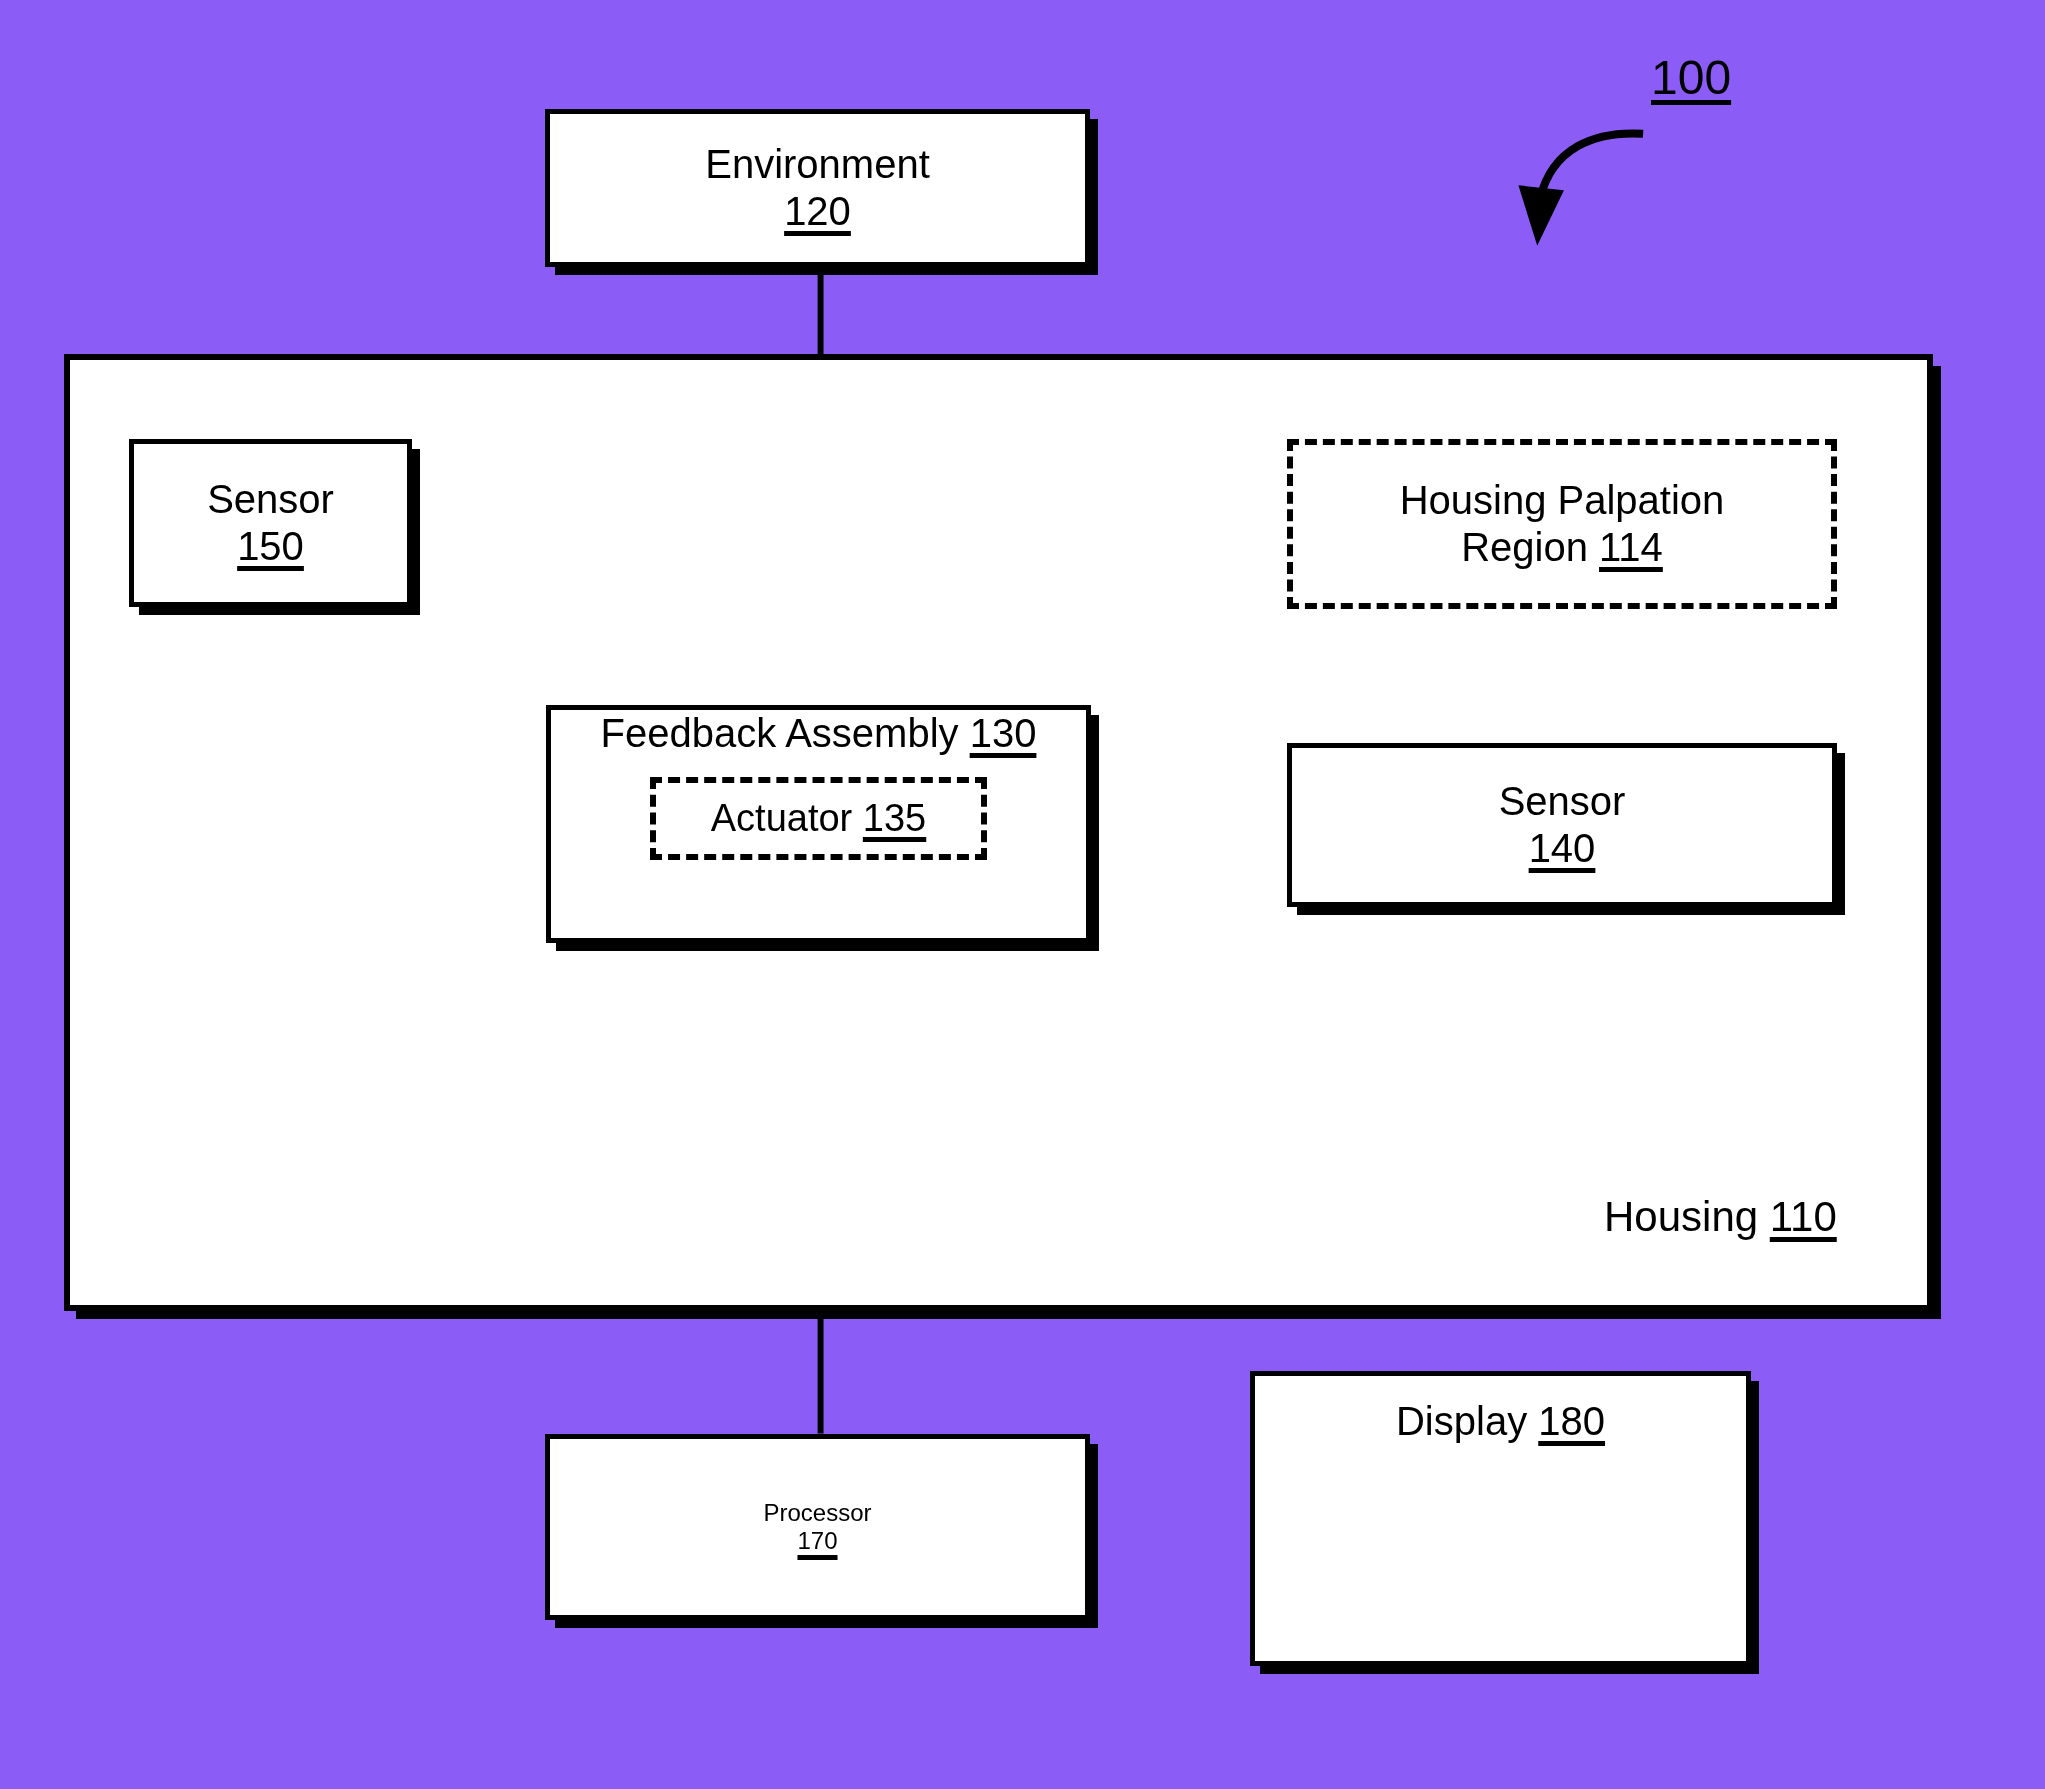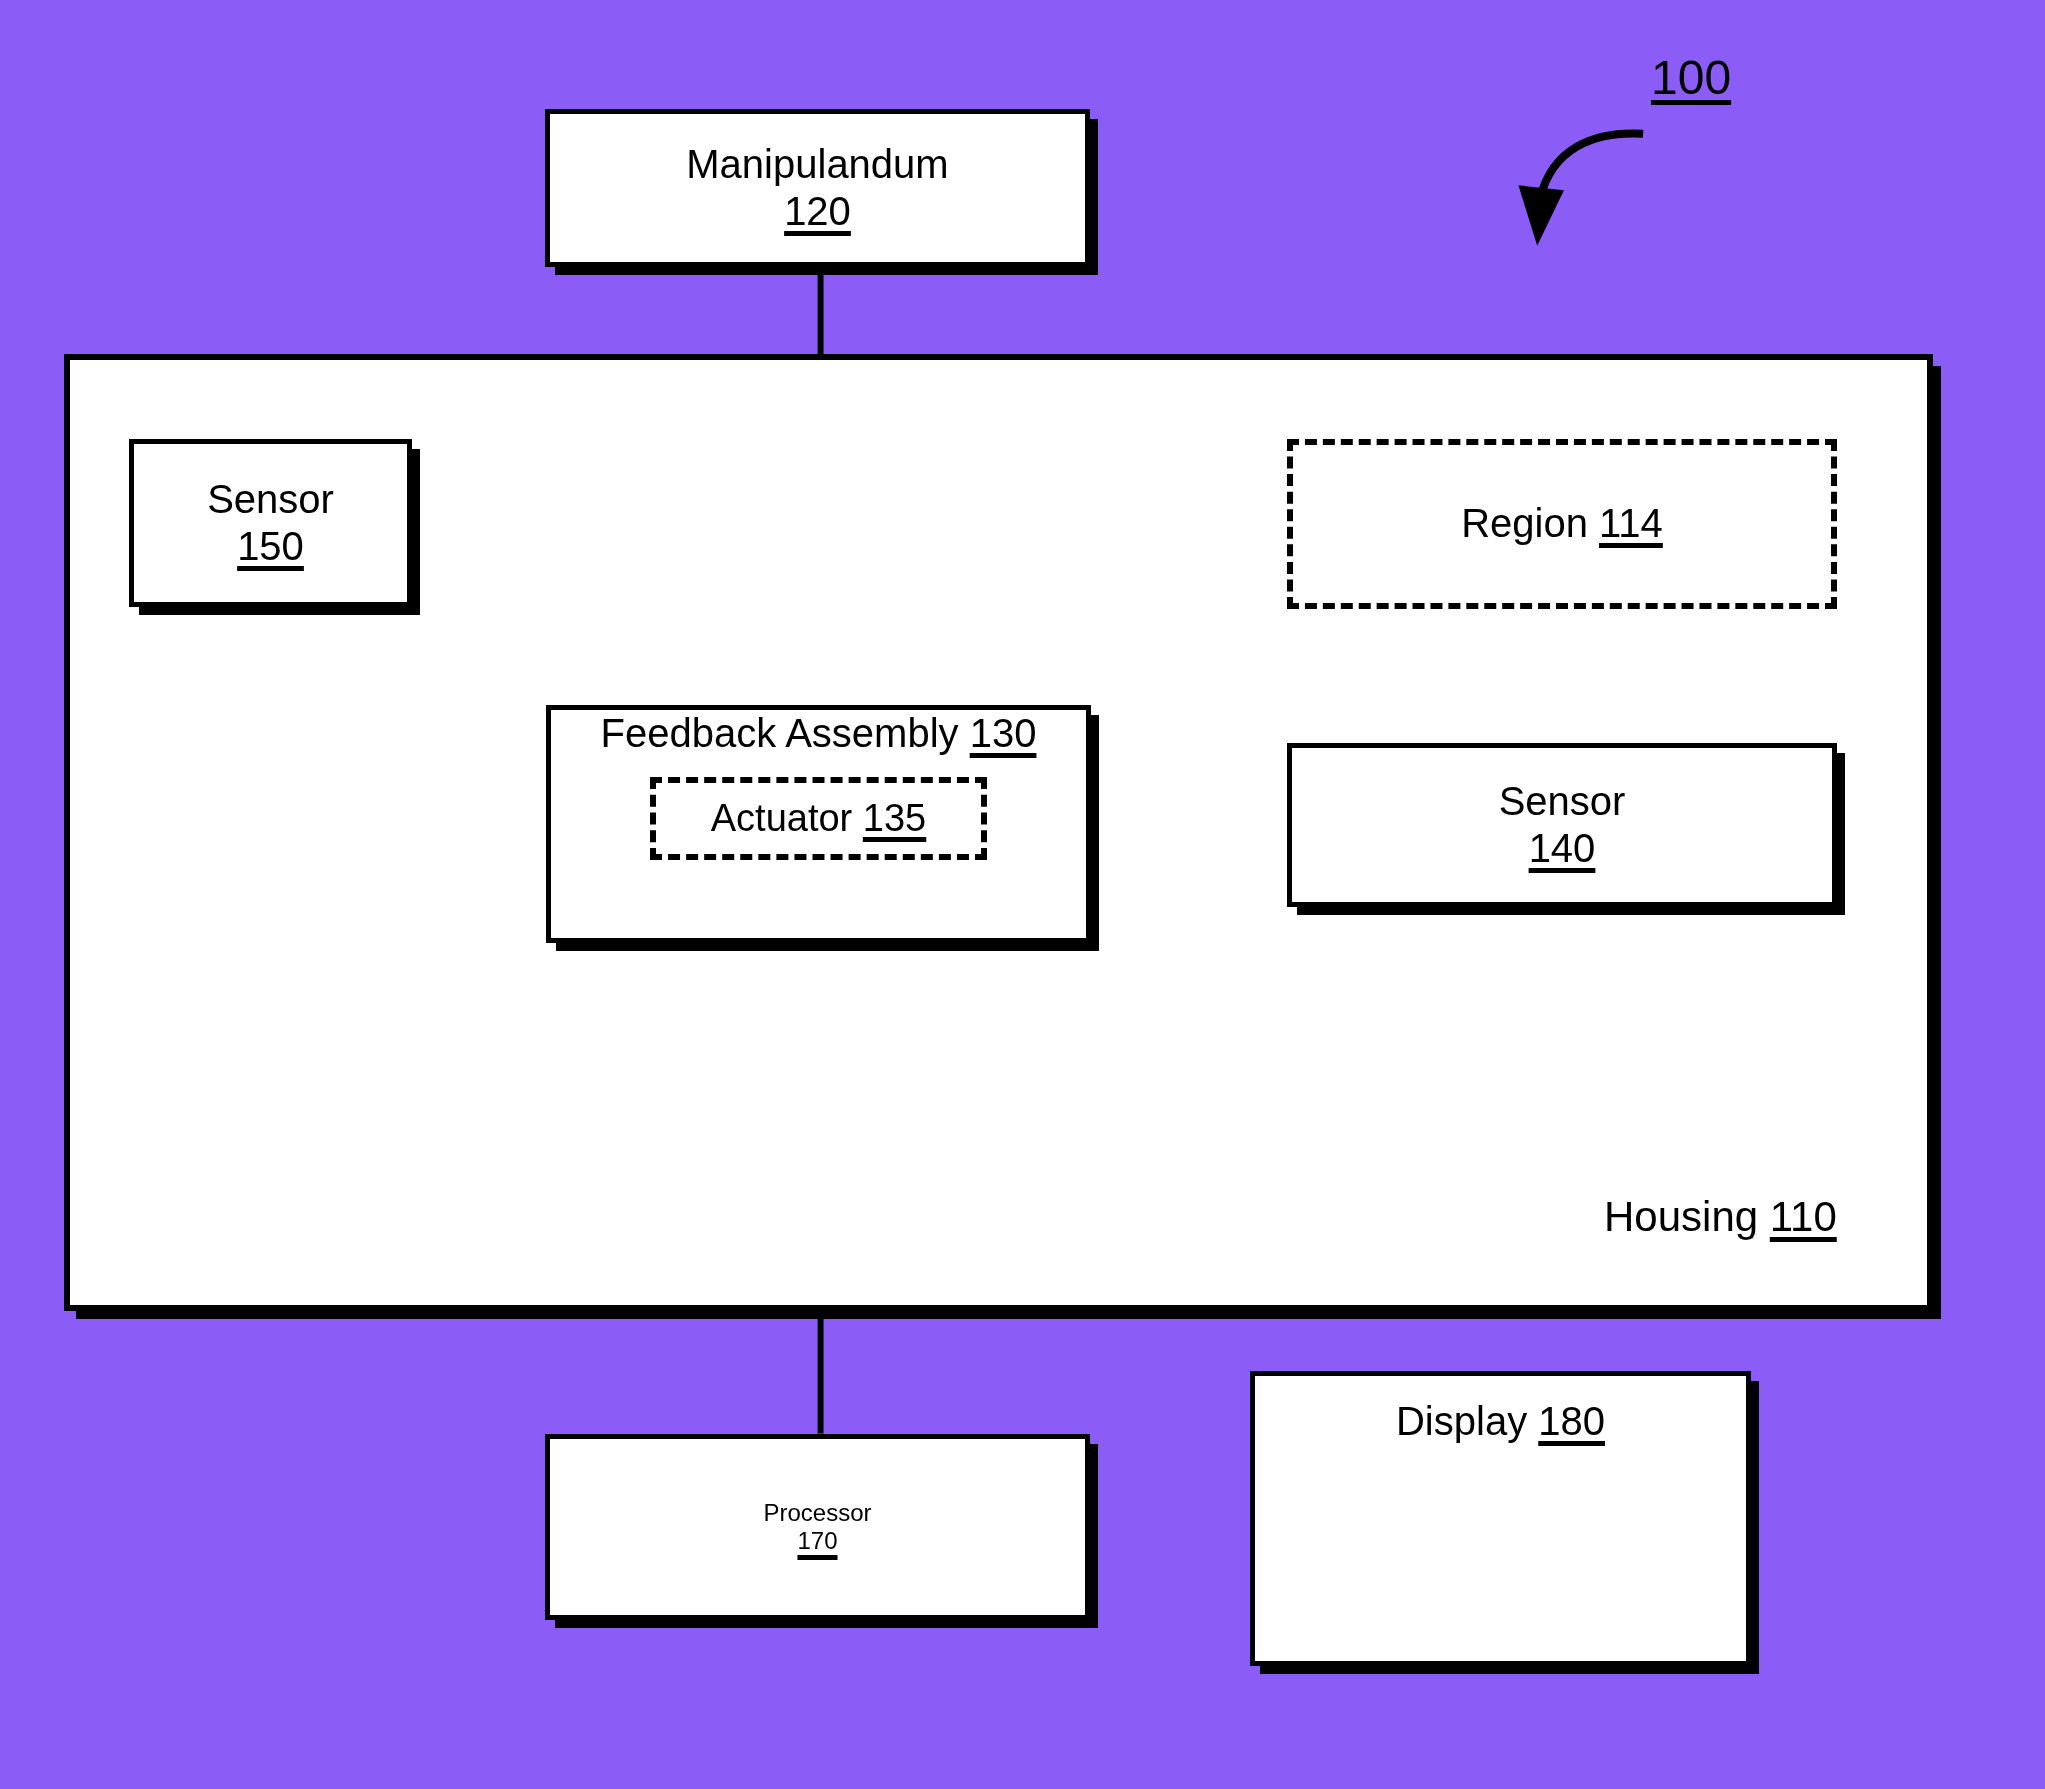--- a/index.html
+++ b/index.html
@@ -133,38 +133,39 @@
 
     <path d="M 1660 135 C 1610 132 1568 150 1556 200" stroke="#000000" stroke-width="8" fill="none"></path>
     <path d="M 1534 187 L 1580 192 L 1553 248 z" fill="#000000" stroke="none"></path>
   </svg>
 
   <div id="ref-100-label">
     <span class="lbl u">100</span>
   </div>
 
   <div class="box solid" id="manipulandum-120">
-    <span class="lbl">Manipulandum</span>
+    <span class="lbl">Environment</span>
     <span class="lbl u">120</span>
   </div>
 
   <div id="housing-110"></div>
 
   <div id="housing-110-label">
     <span class="lbl" style="display:inline">Housing</span>
     <span class="lbl u" style="display:inline">110</span>
   </div>
 
   <div class="box solid" id="sensor-150">
     <span class="lbl">Sensor</span>
     <span class="lbl u">150</span>
   </div>
 
 
   <div class="box dashed" id="palpation-region-114">
+    <span class="lbl">Housing Palpation</span>
     <span class="lbl">
       <span>Region</span>
       <span class="u">114</span>
     </span>
   </div>
 
   <div class="box solid" id="feedback-assembly-130">
     <span class="lbl">
       <span>Feedback Assembly</span>
       <span class="u">130</span>

